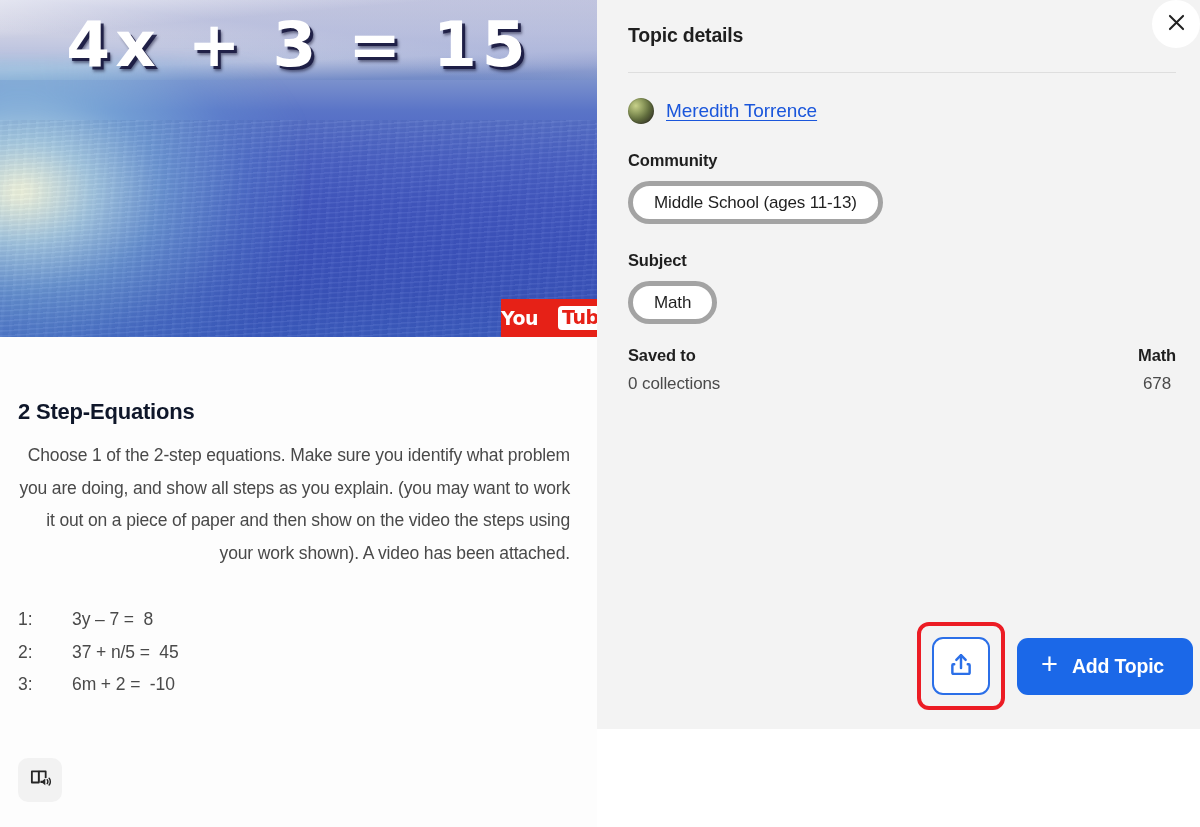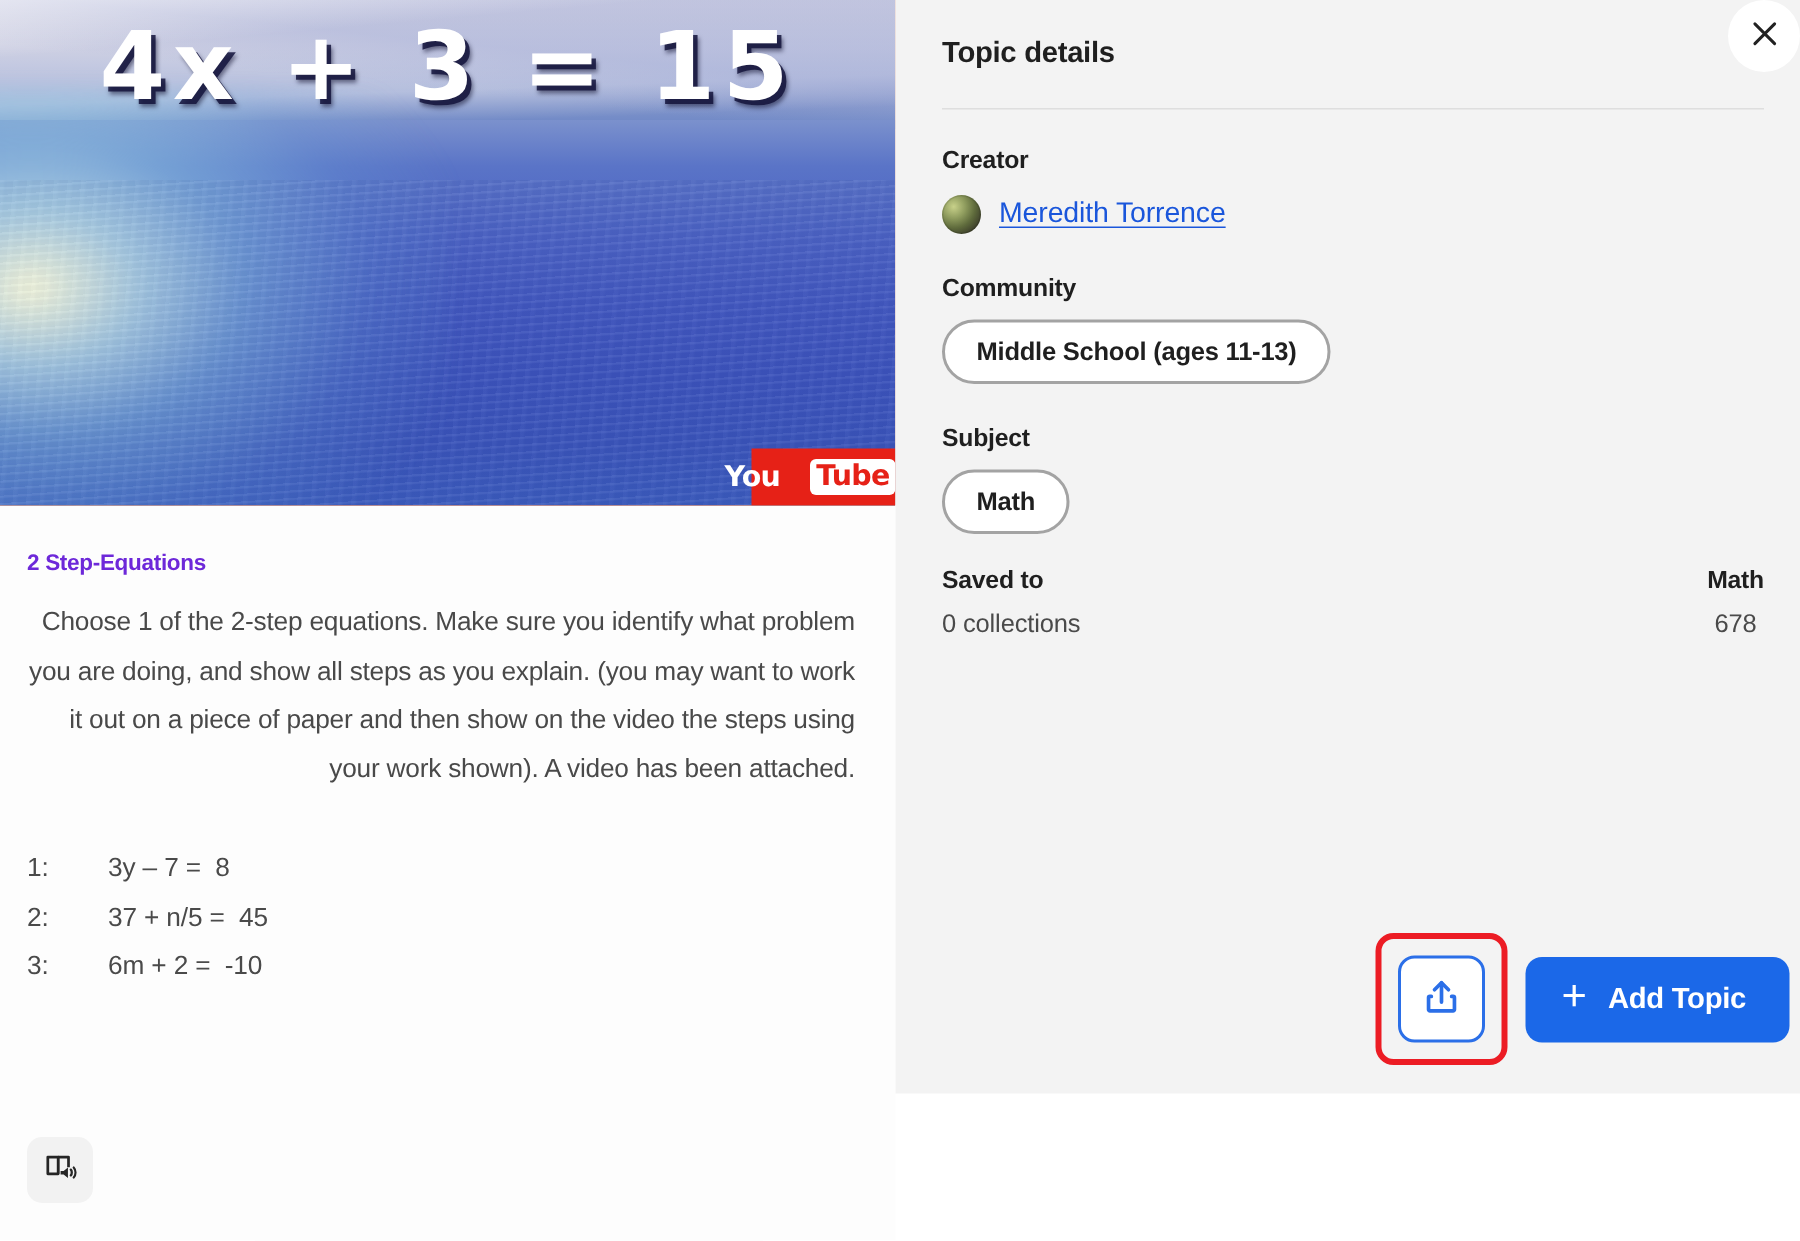--- a/index.html
+++ b/index.html
@@ -117,21 +117,21 @@
 
   .yt-badge {
     position: absolute;
     right: 0;
     bottom: 0;
     width: 96px;
     height: 38px;
     background: #e62117;
     display: flex;
     align-items: center;
-    justify-content: flex-end;
+    justify-content: flex-start;
     gap: 20px;
     cursor: pointer;
     margin-top: 48px;
   }
   .yt-you {
     color: #ffffff;
     font-family: "DejaVu Sans", sans-serif;
     font-weight: bold;
     font-size: 19px;
     line-height: 1;
@@ -147,25 +147,26 @@
     padding: 2px 4px 3px 4px;
     border-radius: 4px;
     letter-spacing: -0.5px;
   }
 
   .left-body {
     padding: 30px 22px 0 18px;
   }
 
   .topic-title {
-    font-size: 15px;
-    font-weight: bold;
-    color: #6d28d9;
+    font-size: 22px;
+    font-weight: bold;
+    color: #0f172a;
     letter-spacing: -0.2px;
     margin-bottom: 14px;
+    margin-top: 32px;
   }
 
   .topic-desc {
     font-size: 17.5px;
     line-height: 32.6px;
     color: #494949;
     max-width: 552px;
     letter-spacing: -0.15px;
     text-align: right;
   }
@@ -272,26 +273,25 @@
 
   .chip {
     display: inline-flex;
     align-items: center;
     justify-content: center;
     margin-top: 11px;
     height: 43px;
     padding: 0 21px;
     border-radius: 22px;
     background: #ffffff;
-    border: 2px solid #a3a3a3;
+    border: 5px solid #a3a3a3;
     font-size: 17px;
     color: #1f1f1f;
     letter-spacing: -0.15px;
     cursor: pointer;
-    font-weight: bold;
   }
 
   .stats-row {
     margin-top: 22px;
     display: flex;
     width: 100%;
   }
   .stat { flex: 1; }
   .stat.right { flex: none; text-align: center; }
   .stat-label {
@@ -421,21 +421,20 @@
         <svg width="21" height="21" viewBox="0 0 24 24">
           <path d="M4.5 4.5 L19.5 19.5 M19.5 4.5 L4.5 19.5" stroke="#222222" stroke-width="2.3" stroke-linecap="round"></path>
         </svg>
       </span>
     </button>
 
     <div class="panel-title">Topic details</div>
     <div class="divider"></div>
 
     <div class="creator-block">
-      <div class="field-label">Creator</div>
       <div class="creator-row">
         <div class="avatar"></div>
         <a class="creator-name">Meredith Torrence</a>
       </div>
     </div>
 
     <div class="community-block">
       <div class="field-label">Community</div>
       <div class="chip">Middle School (ages 11-13)</div>
     </div>

